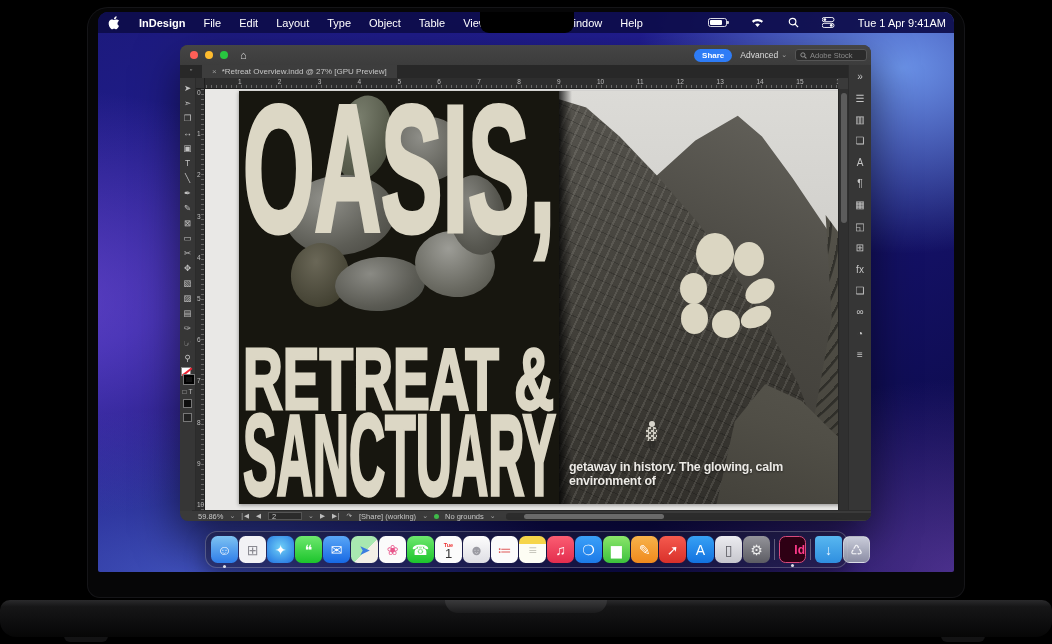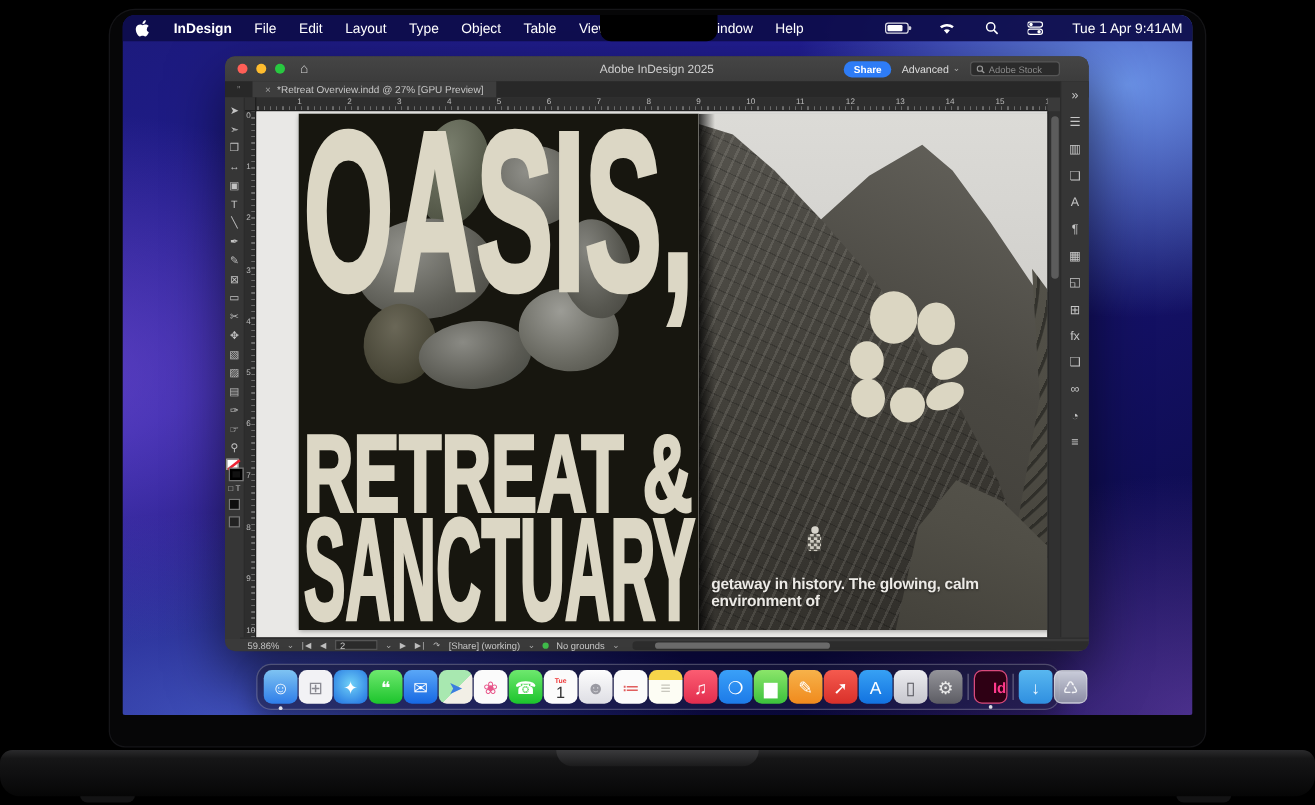--- a/index.html
+++ b/index.html
@@ -39,21 +39,21 @@
   #menu-time { font-size:11px; white-space:nowrap; }
 
   
   #id-window { left:82px; top:33px; width:691px; height:476px; background:#3a3a3a; border-radius:8px;
     box-shadow:0 18px 45px rgba(0,0,0,.55); z-index:30; overflow:hidden; font-size:9px; color:#c9c9c9; }
   #titlebar { left:0; top:0; width:691px; height:20px; background:linear-gradient(#454545,#3c3c3c); display:flex; align-items:center; }
   .tl { width:8px; height:8px; border-radius:50%; margin-left:7px; }
   .tl.r{ background:#ff5f57; margin-left:10px;} .tl.y{ background:#febc2e;} .tl.g{ background:#28c840;}
   #home-btn { margin-left:12px; color:#cfcfcf; font-size:11px; }
   #win-title { position:absolute; left:0; right:0; text-align:center; color:#cfcfcf; font-size:9.5px; pointer-events:none; }
-  #tb-right { margin-left:auto; display:flex; align-items:center; gap:8px; padding-right:23px; }
+  #tb-right { margin-left:auto; display:flex; align-items:center; gap:8px; padding-right:4px; }
   #share-btn { background:#2e7cf6; color:#fff; border-radius:8px; padding:2px 8px; font-size:8px; font-weight:700; }
   #advanced { color:#ddd; font-size:8.5px; display:flex; gap:3px; align-items:center; }
   #stock-search { width:72px; height:12px; background:#2b2b2b; border:1px solid #555; border-radius:3px;
     display:flex; align-items:center; gap:3px; padding:0 4px; color:#8a8a8a; font-size:7.5px; }
   .caret { font-size:7px; color:#aaa; }
 
   #tabbar { left:0; top:20px; width:691px; height:13px; background:#282828; display:flex; align-items:stretch; }
   #tab-grip { width:22px; color:#8a8a8a; font-size:8px; text-align:center; line-height:13px; }
   #doc-tab { background:#3d3d3d; color:#c6c6c6; font-size:8px; display:flex; align-items:center; gap:5px; padding:0 10px; }
   #doc-tab .x { color:#9a9a9a; }
@@ -202,21 +202,20 @@
   </div>
   <div class="abs" id="notch"></div>
 
   <div class="abs" id="id-window">
 
     <div class="abs" id="titlebar">
       <span class="tl r"></span>
       <span class="tl y"></span>
       <span class="tl g"></span>
       <span id="home-btn">⌂</span>
-      <span id="win-title">Adobe InDesign 2025</span>
       <span id="tb-right">
         <span id="share-btn">Share</span>
         <span id="advanced">
           <span>Advanced</span>
             <span class="caret">⌄</span>
         </span>
         <span id="stock-search">
           <svg width="7" height="7" viewBox="0 0 12 12">
               <circle cx="5" cy="5" r="3.6" fill="none" stroke="#999" stroke-width="1.6"></circle>
               <line x1="7.8" y1="7.8" x2="11" y2="11" stroke="#999" stroke-width="1.8"></line>

